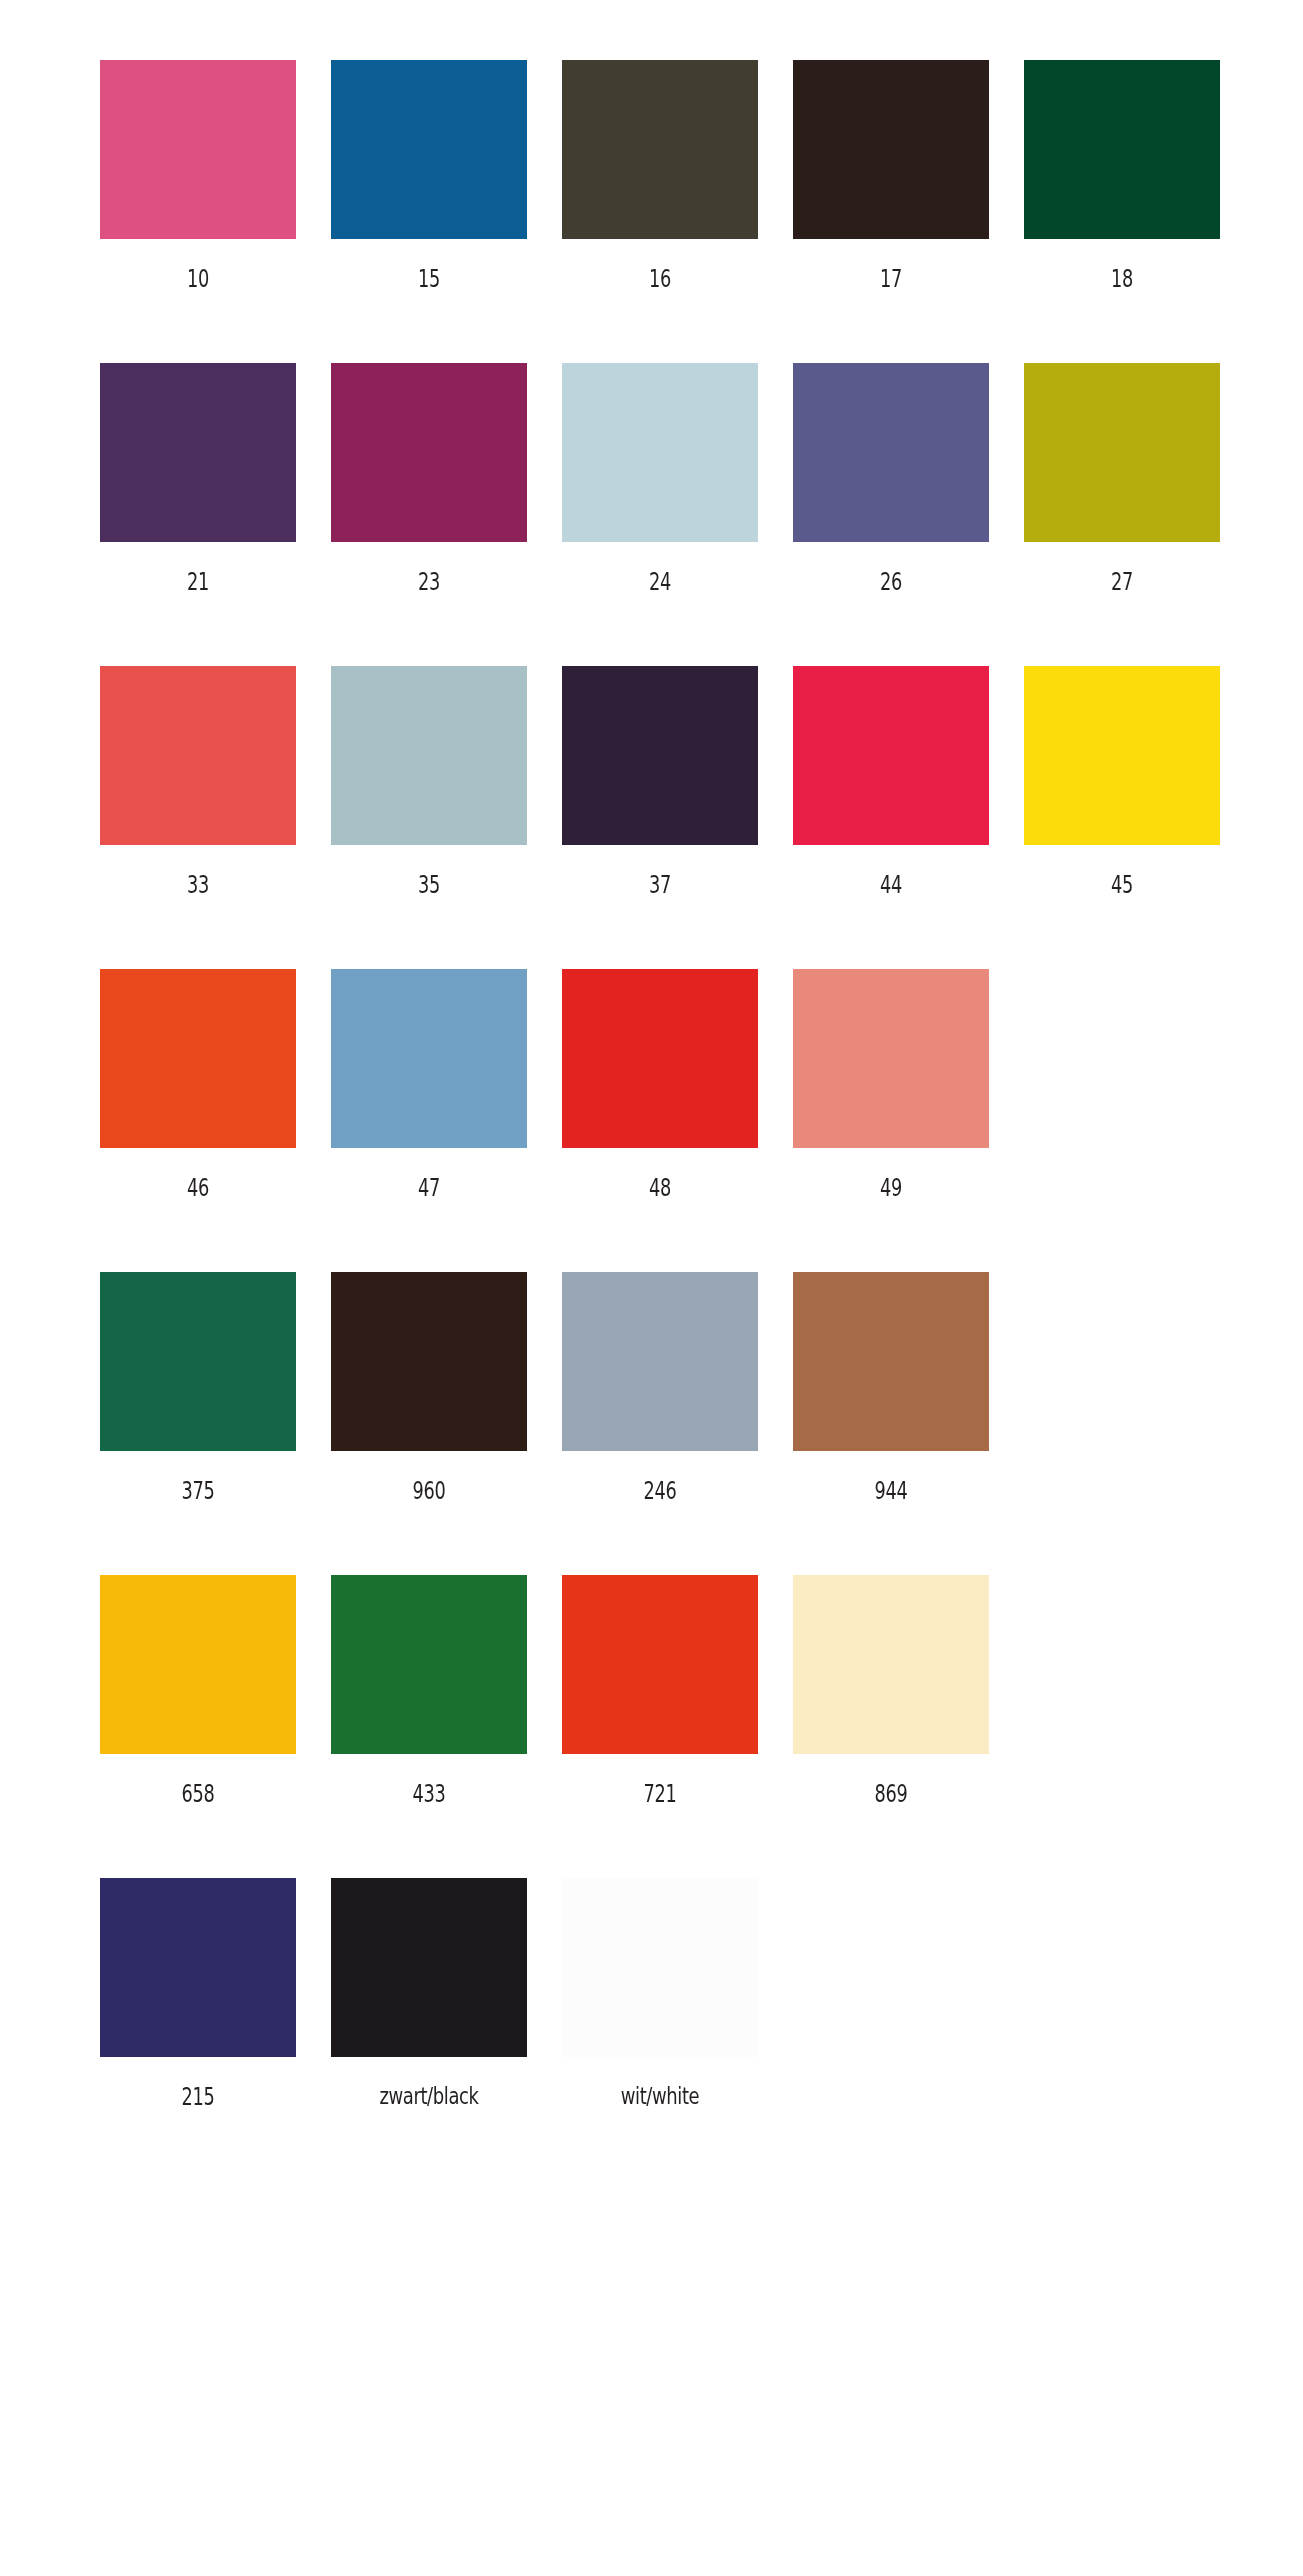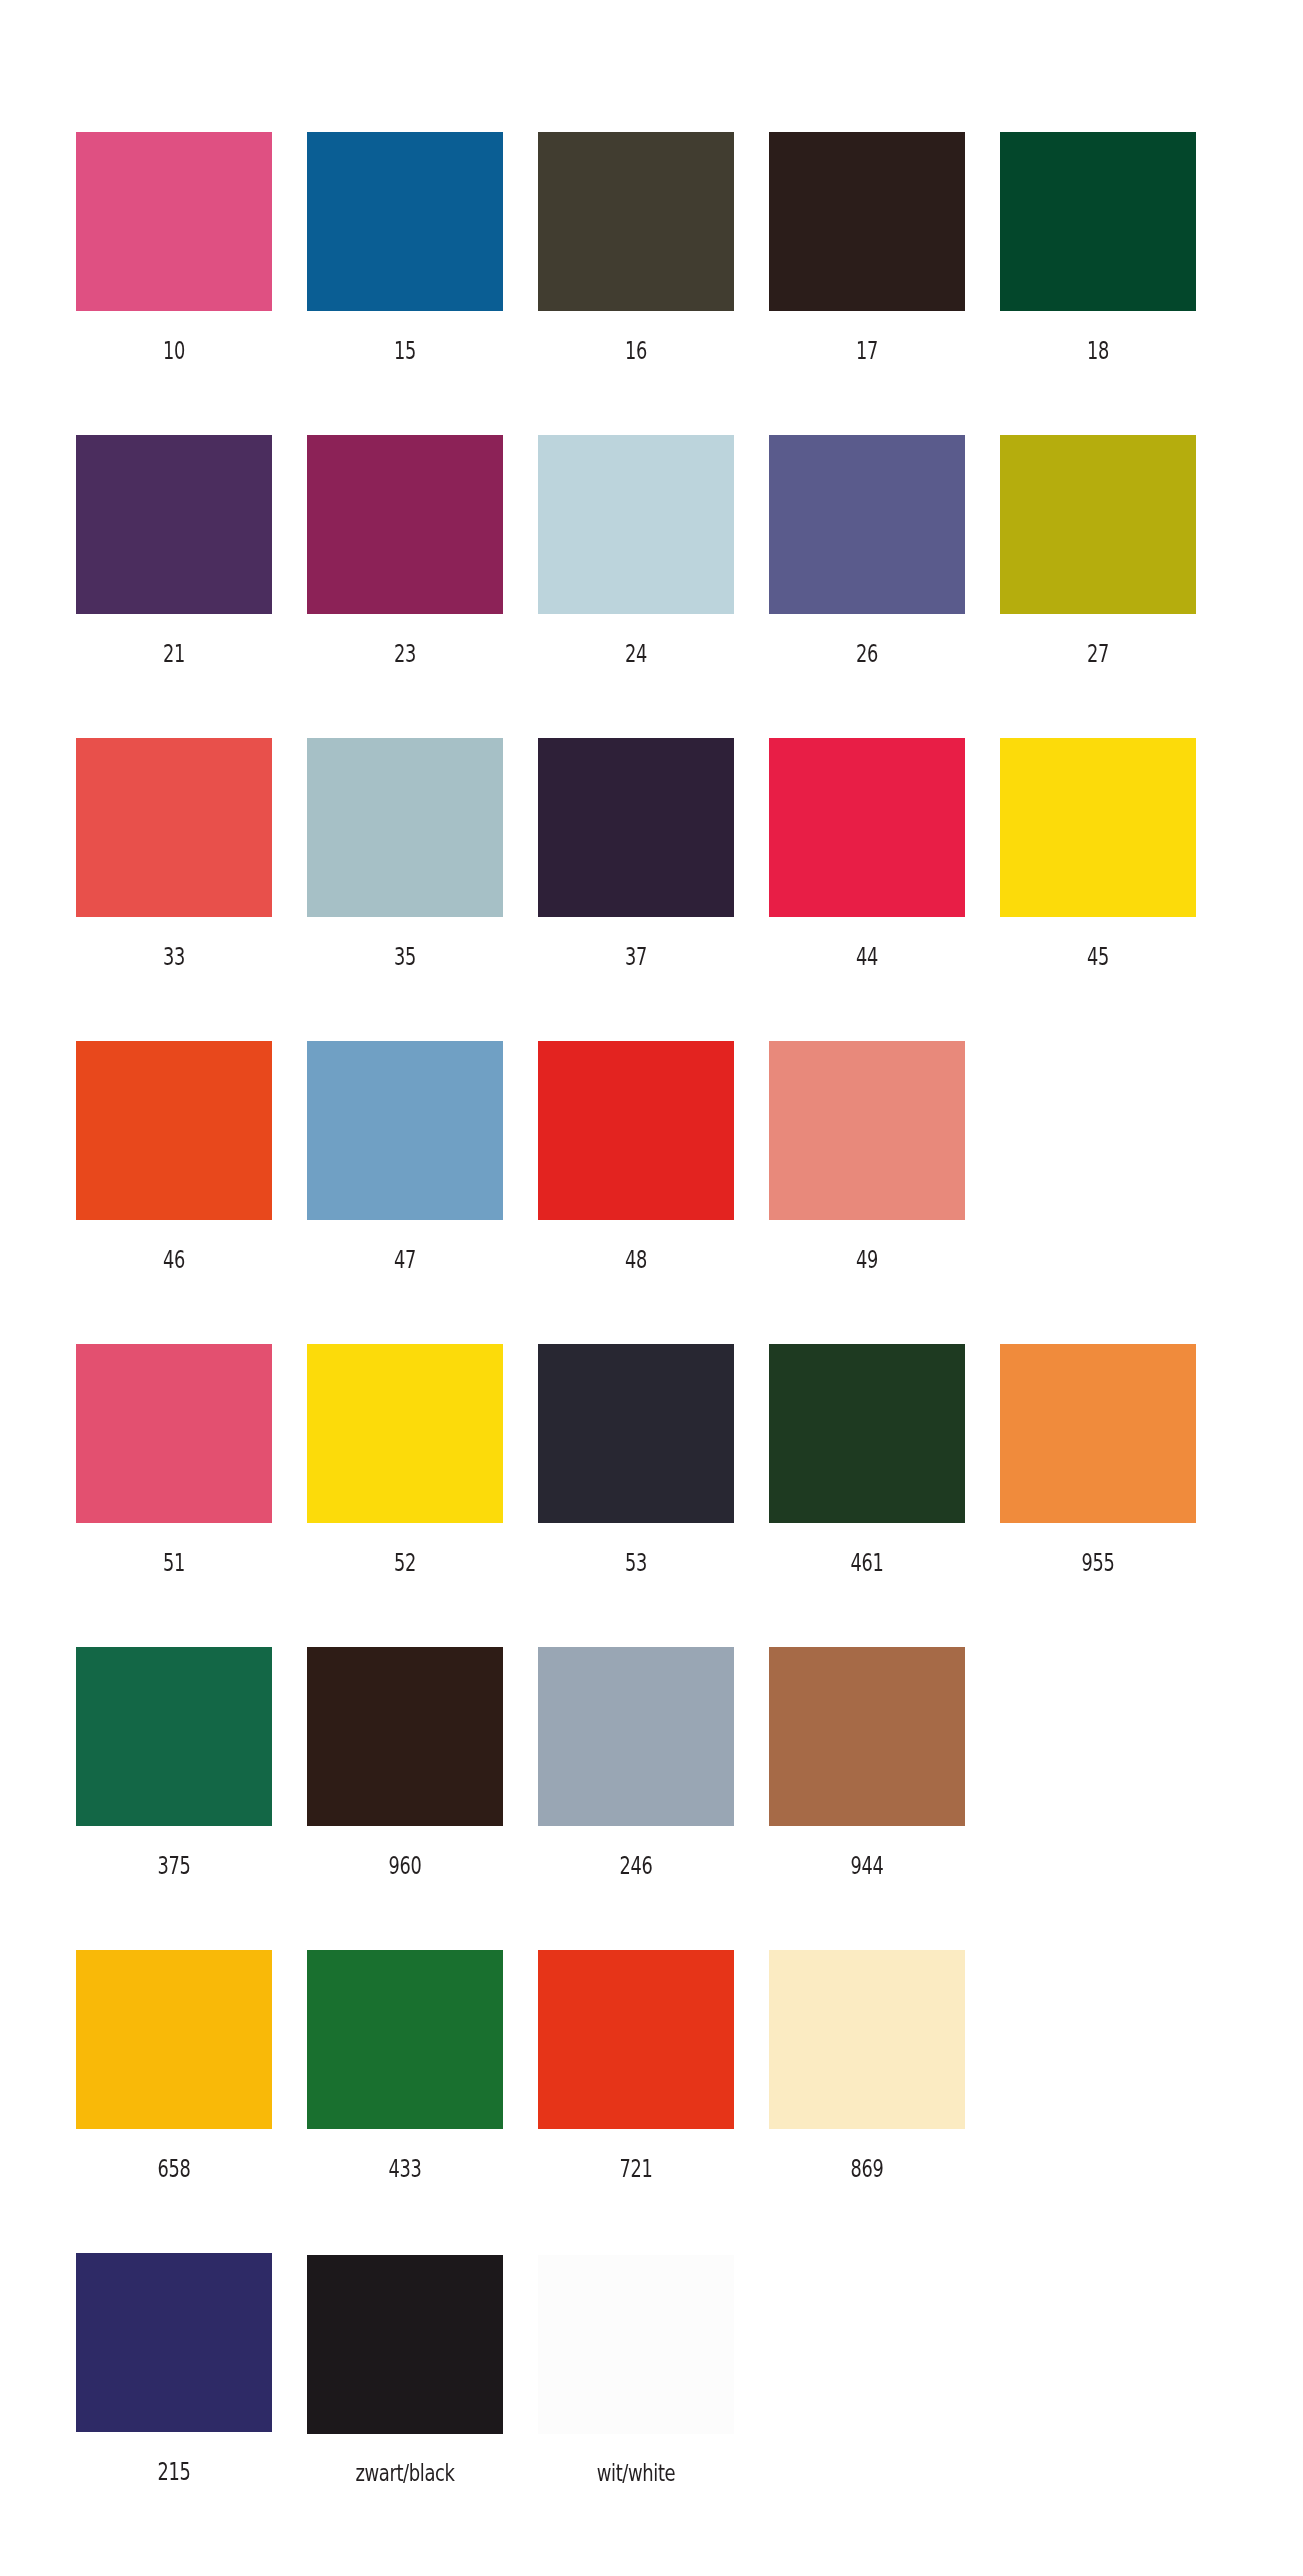--- a/index.html
+++ b/index.html
@@ -18,23 +18,24 @@
     box-sizing: border-box;
     width: 1303px;
     height: 2576px;
     padding: 60px 72px 0 76px;
     background: #ffffff;
   }
 
   .swatch-row {
     display: flex;
     flex-direction: row;
-    align-items: flex-end;
+    align-items: flex-start;
     width: 1155px;
     height: 303px;
+    margin-left: 24px;
   }
 
   .swatch-cell {
     width: 231px;
     display: flex;
     flex-direction: column;
     align-items: flex-start;
     position: relative;
   }
 
@@ -155,42 +156,20 @@
         <div class="swatch-chip" title="48" style="background: rgb(227, 35, 32);"></div>
         <div class="swatch-label">48</div>
       </div>
       <div class="swatch-cell">
         <div class="swatch-chip" title="49" style="background: rgb(232, 137, 123);"></div>
         <div class="swatch-label">49</div>
       </div>
     </div>
     <div class="swatch-row">
       <div class="swatch-cell">
-        <div class="swatch-chip" title="51" style="background: rgb(227, 80, 112);"></div>
-        <div class="swatch-label">51</div>
-      </div>
-      <div class="swatch-cell">
-        <div class="swatch-chip" title="52" style="background: rgb(252, 219, 10);"></div>
-        <div class="swatch-label">52</div>
-      </div>
-      <div class="swatch-cell">
-        <div class="swatch-chip" title="53" style="background: rgb(40, 39, 50);"></div>
-        <div class="swatch-label">53</div>
-      </div>
-      <div class="swatch-cell">
-        <div class="swatch-chip" title="461" style="background: rgb(30, 58, 33);"></div>
-        <div class="swatch-label">461</div>
-      </div>
-      <div class="swatch-cell">
-        <div class="swatch-chip" title="955" style="background: rgb(240, 139, 60);"></div>
-        <div class="swatch-label">955</div>
-      </div>
-    </div>
-    <div class="swatch-row">
-      <div class="swatch-cell">
         <div class="swatch-chip" title="375" style="background: rgb(19, 103, 70);"></div>
         <div class="swatch-label">375</div>
       </div>
       <div class="swatch-cell">
         <div class="swatch-chip" title="960" style="background: rgb(46, 28, 22);"></div>
         <div class="swatch-label">960</div>
       </div>
       <div class="swatch-cell">
         <div class="swatch-chip" title="246" style="background: rgb(153, 166, 180);"></div>
         <div class="swatch-label">246</div>

